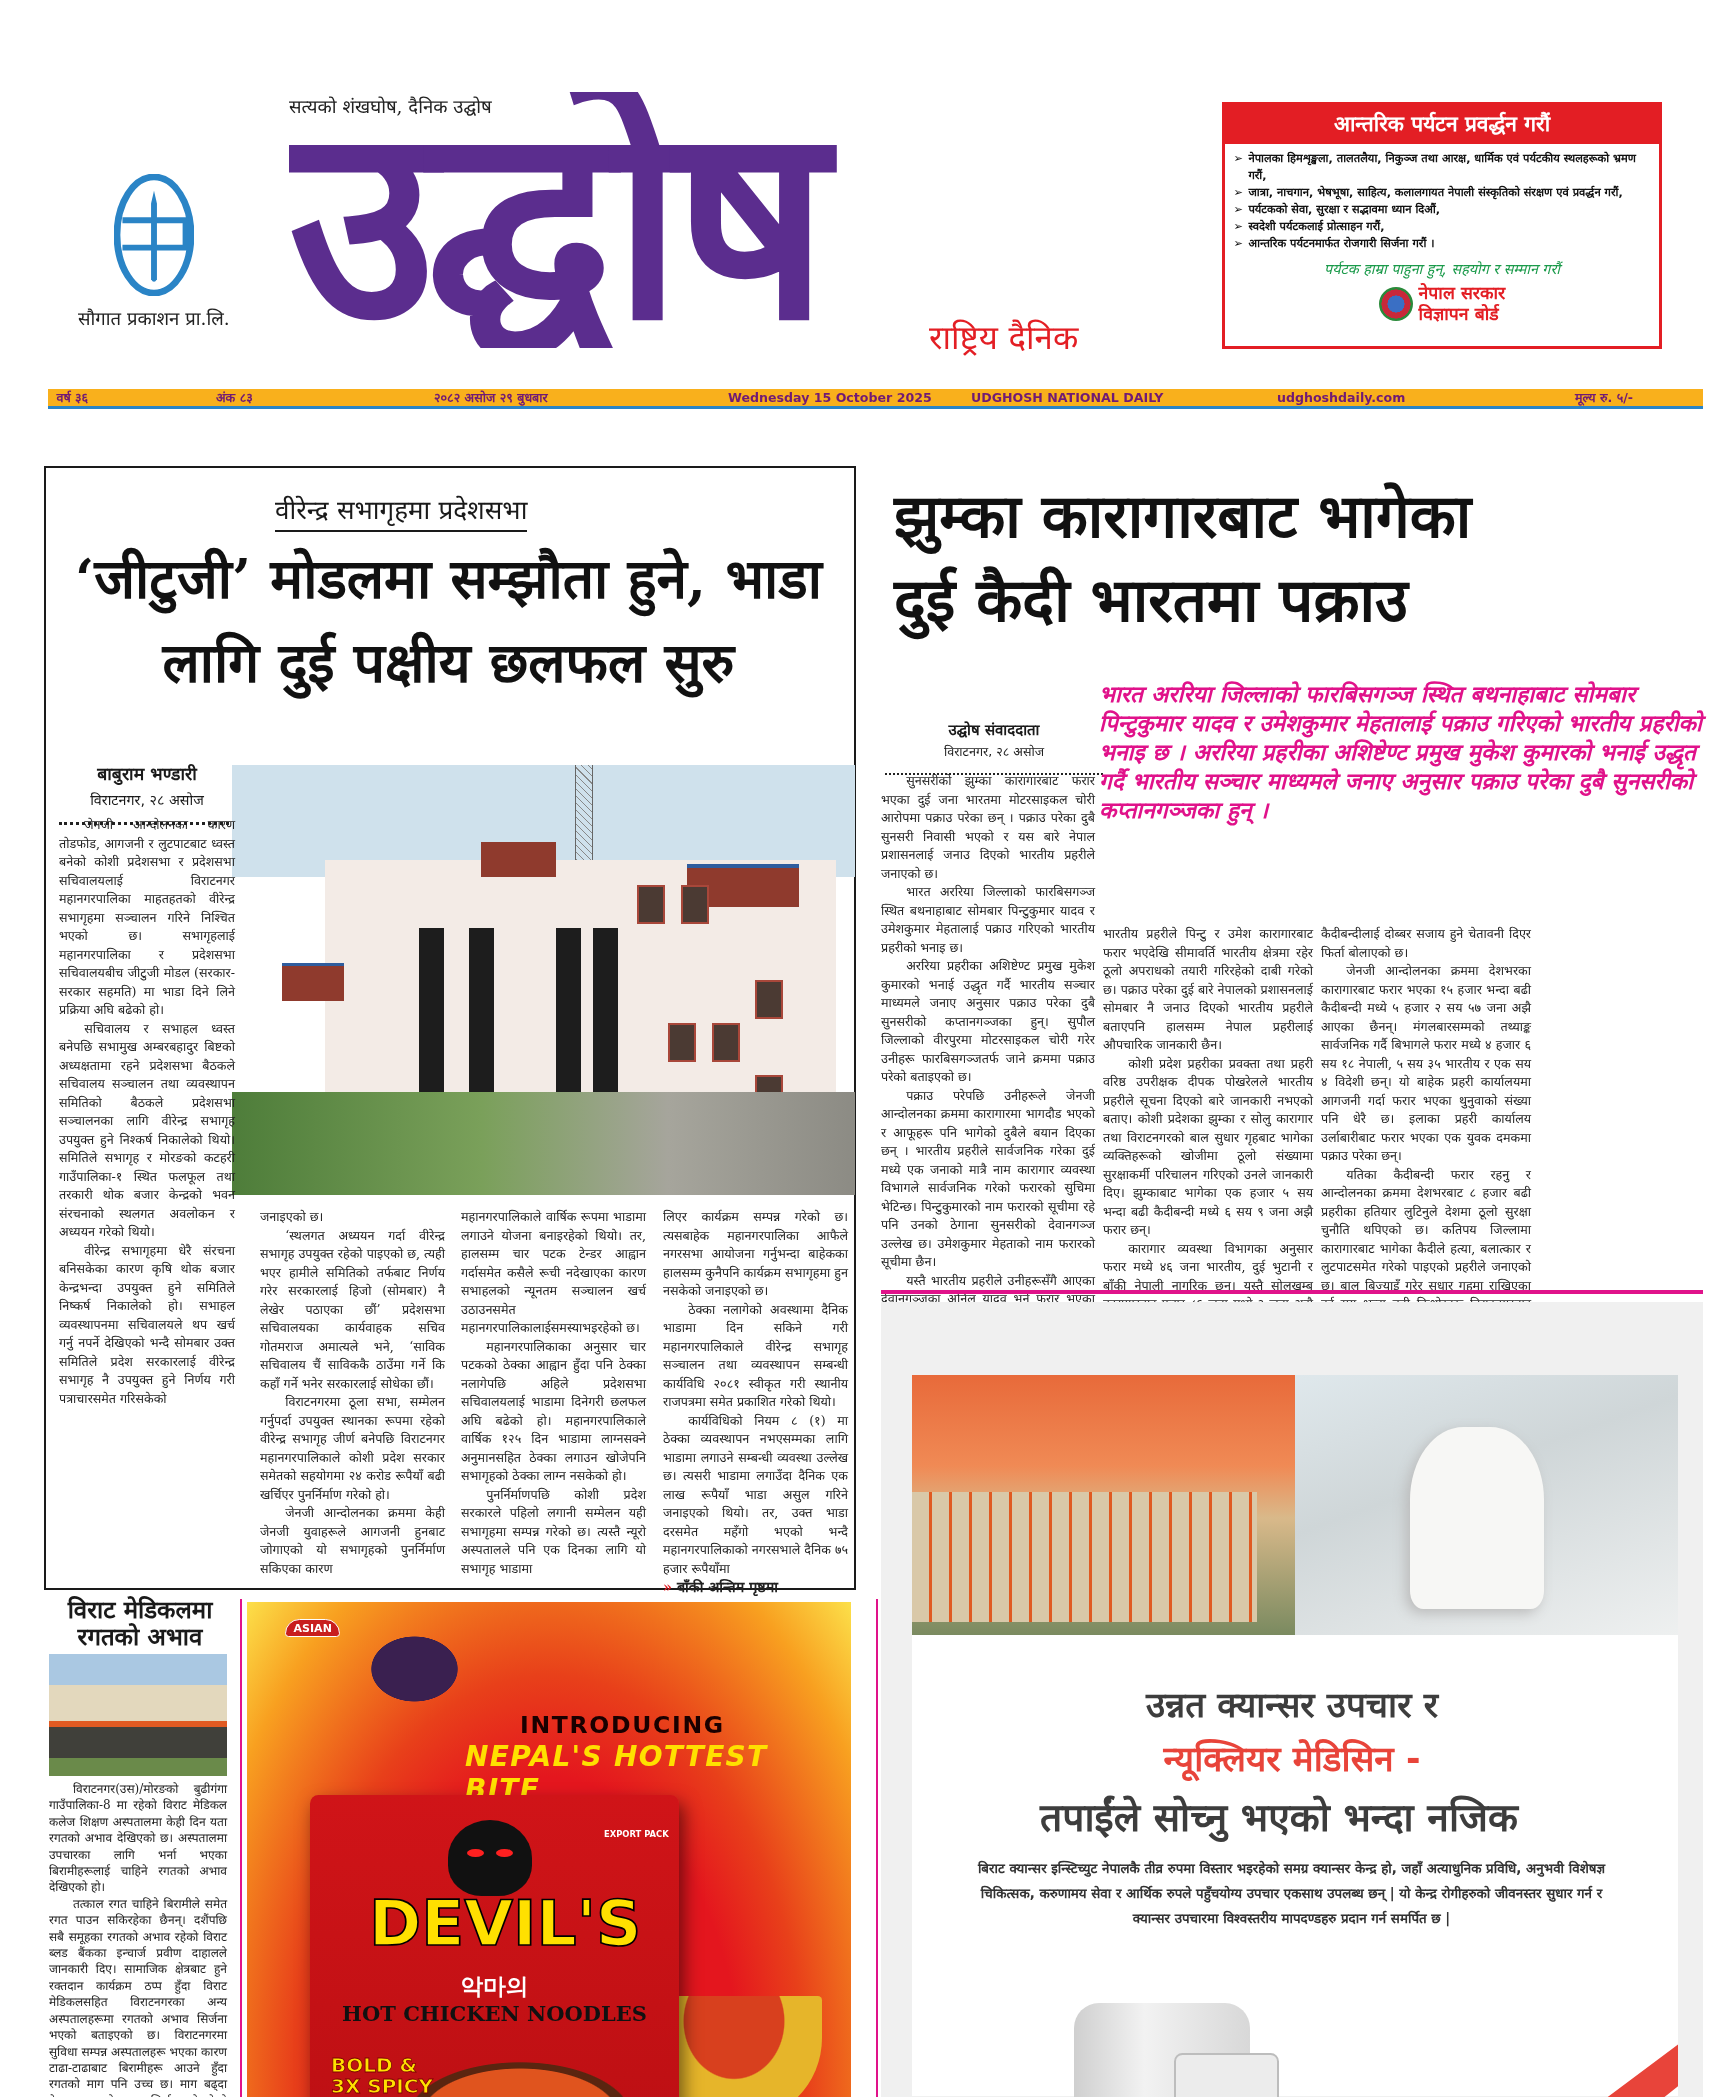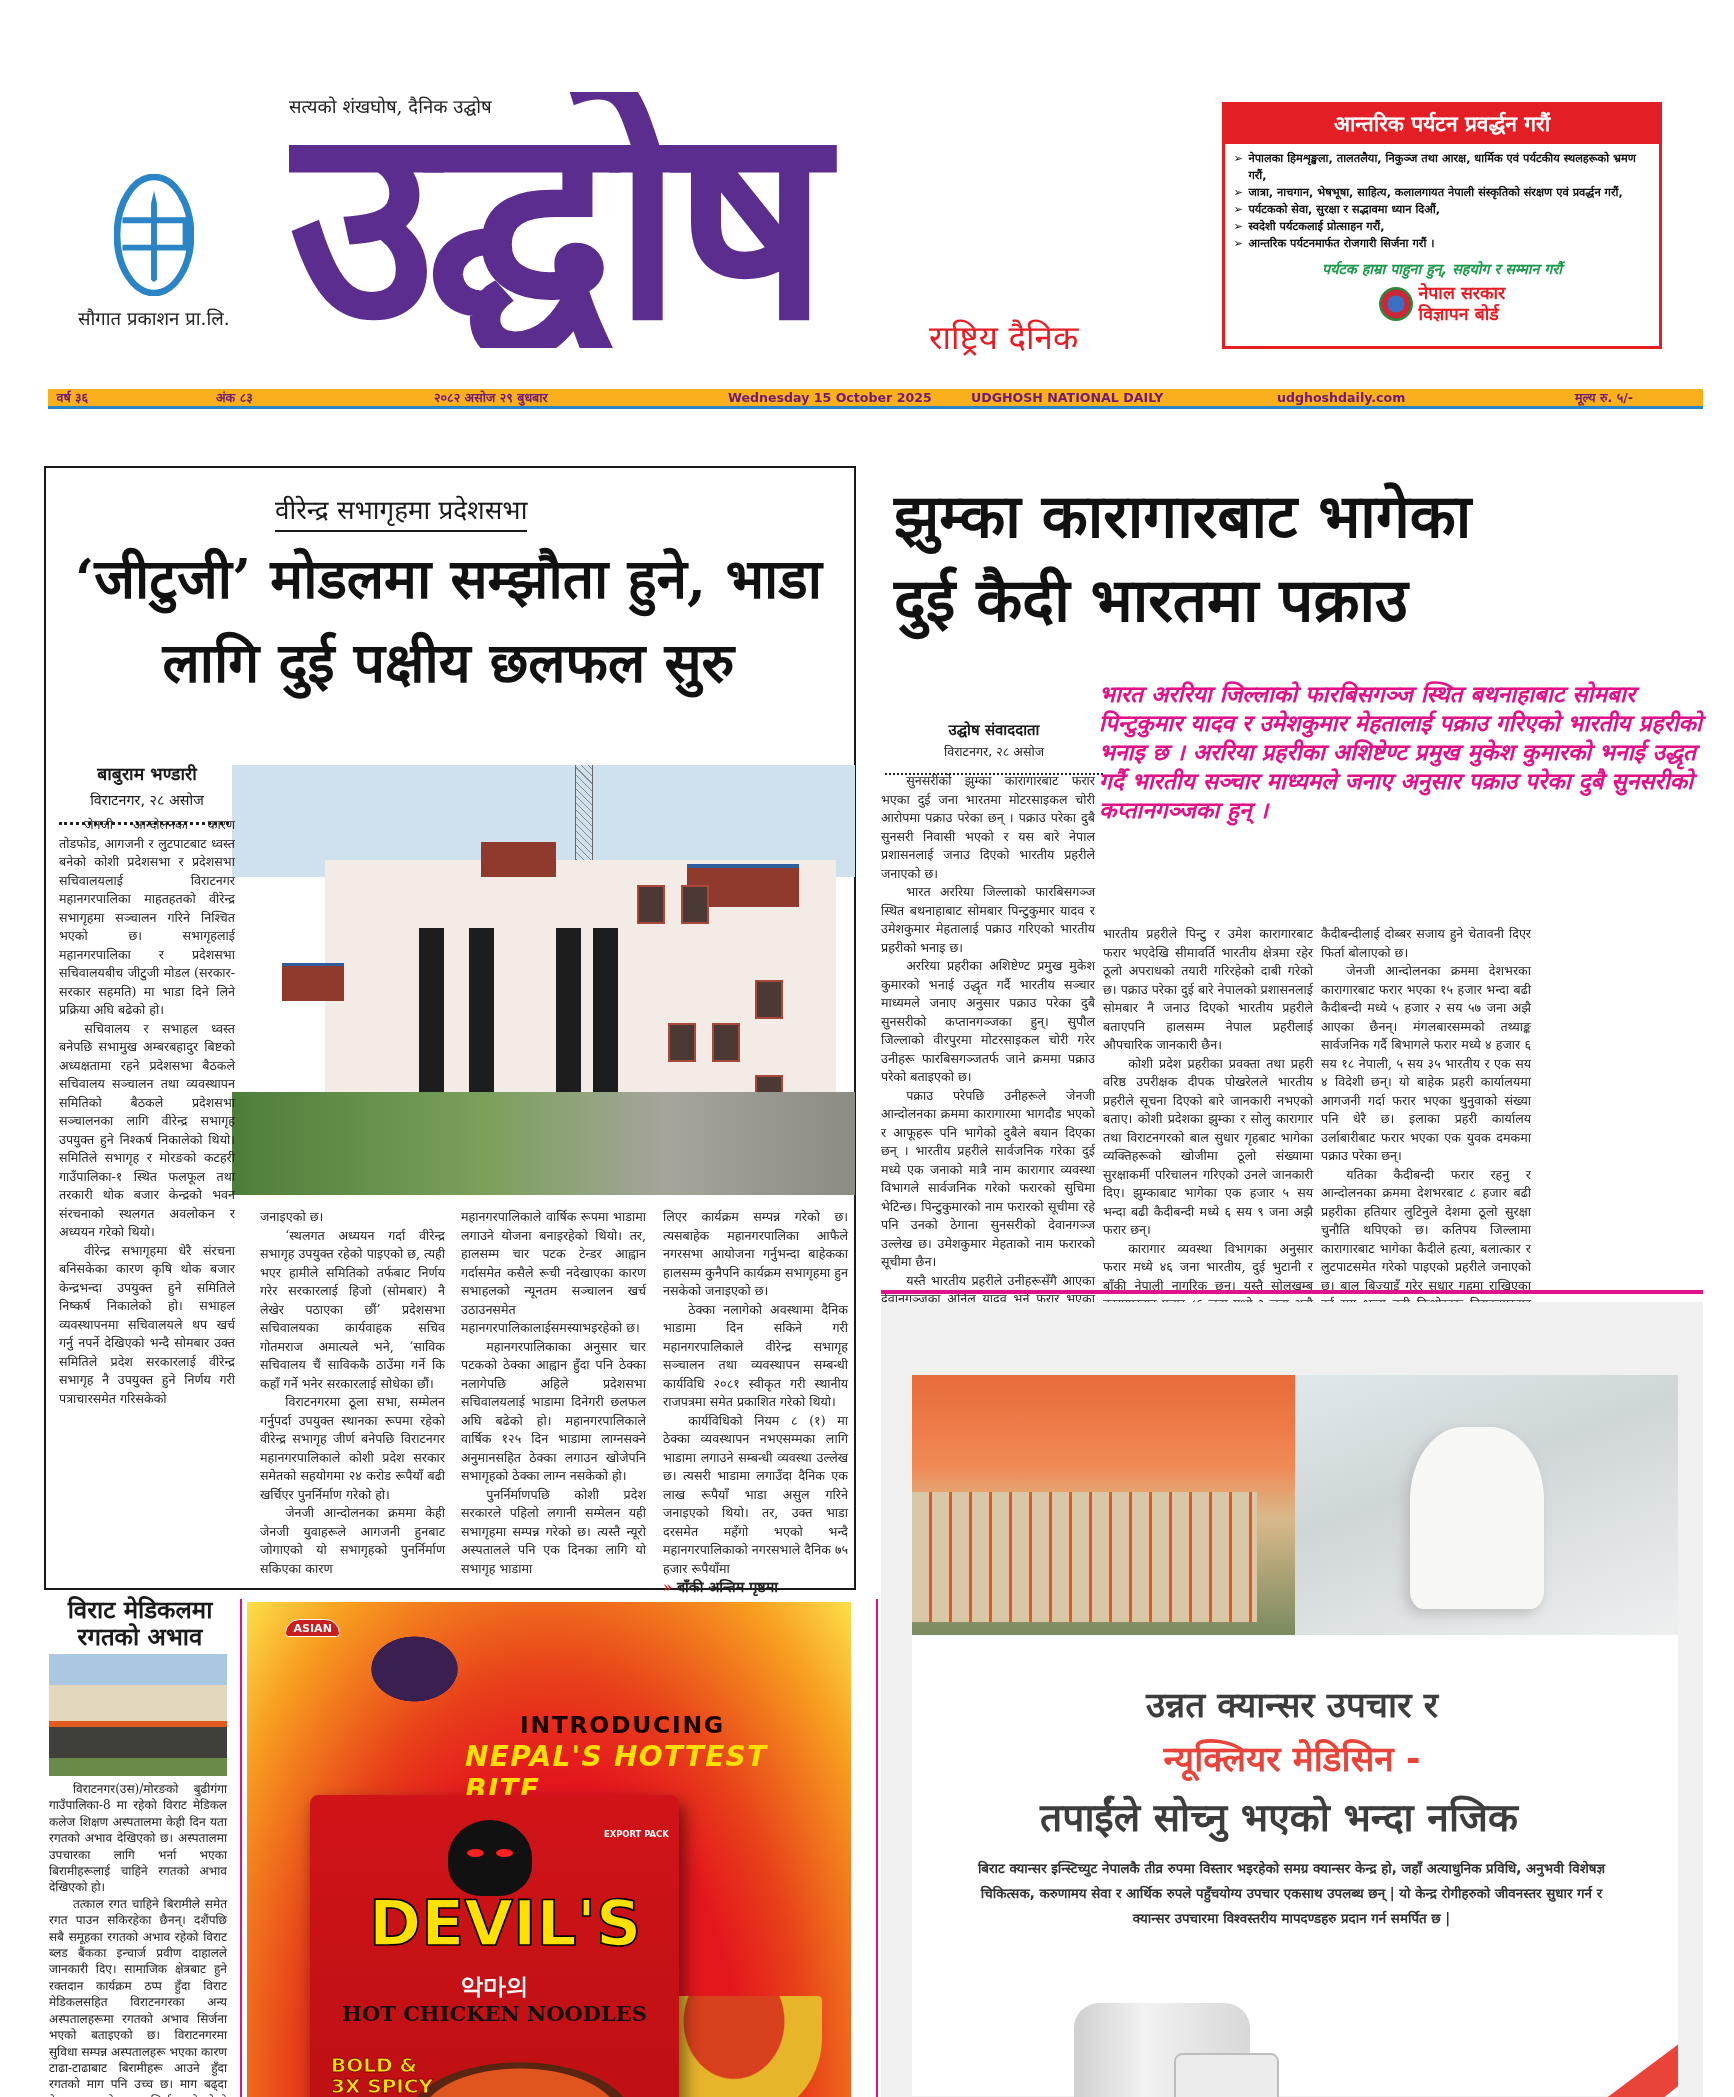--- a/index.html
+++ b/index.html
@@ -16,21 +16,21 @@
   .publisher { left: 78px; top: 305px; font-size: 18.5px; color: #222; font-family: "DejaVu Serif", serif; }
   .mast-title { left: 289px; top: 92px; width: 906px; height: 256px; font-family: Liberation Serif, serif; font-weight: bold; font-size: 268px; line-height: 268px; color: #5b2d8e; letter-spacing: -8.4px; white-space: nowrap; overflow: hidden; }
   .mast-sub { left: 929px; top: 314px; font-size: 33px; color: #e31e24; font-family: "DejaVu Serif", serif; }
 
   
   .tour-ad { left: 1222px; top: 102px; width: 440px; height: 247px; border: 3.4px solid #e31e24; background: #fff; }
   .tour-head { background: #e31e24; color: #fff; font-weight: bold; font-size: 21px; text-align: center; height: 39px; line-height: 39px; white-space: nowrap; }
   .tour-list { list-style: none; padding: 5.9px 6.7px 0 8.4px; }
   .tour-list li { font-size: 11.3px; font-weight: bold; color: #111; line-height: 17px; padding-left: 15px; position: relative; }
   .tour-list li .bul { position: absolute; left: 0; top: 0; }
-  .tour-slogan { color: #1a9a4a; font-style: italic; font-weight: bold; font-size: 14.3px; text-align: center; margin-top: 7.6px; }
+  .tour-slogan { color: #1a9a4a; font-style: italic; font-weight: normal; font-size: 14.3px; text-align: center; margin-top: 7.6px; }
   .tour-sign { display: flex; align-items: center; justify-content: center; gap: 5.9px; margin-top: 4.2px; }
   .tour-emblem { width: 34px; height: 34px; border-radius: 50%; background: radial-gradient(circle, #3a6fc4 0 35%, #c8283a 36% 60%, #2a8a3a 61% 100%); }
   .tour-sign-txt { color: #e31e24; font-weight: bold; font-size: 17.6px; line-height: 21px; }
 
   
   .date-strip { left: 48px; top: 389px; width: 1655px; height: 17.6px; background: #f9b01c; display: flex; align-items: center; font-size: 12.6px; font-weight: bold; color: #701a75; }
   .date-strip span { position: absolute; }
   .blue-strip { left: 48px; top: 406px; width: 1655px; height: 3.4px; background: #2a84c6; }
 
   

